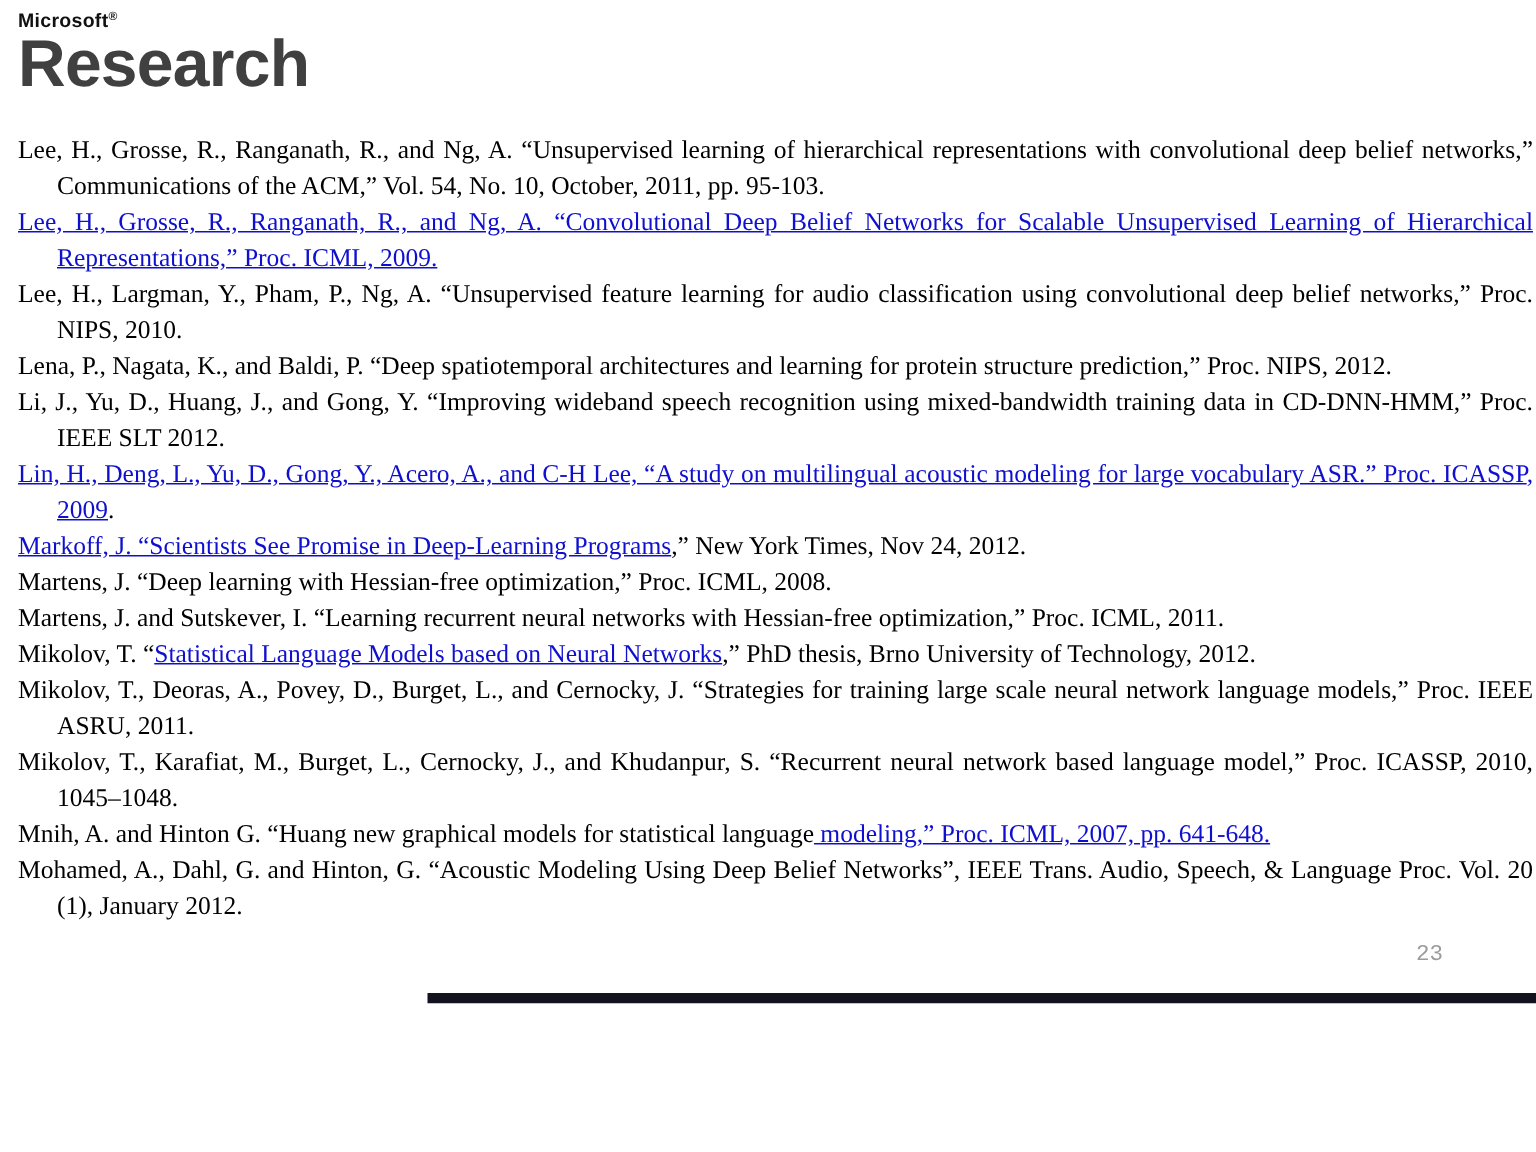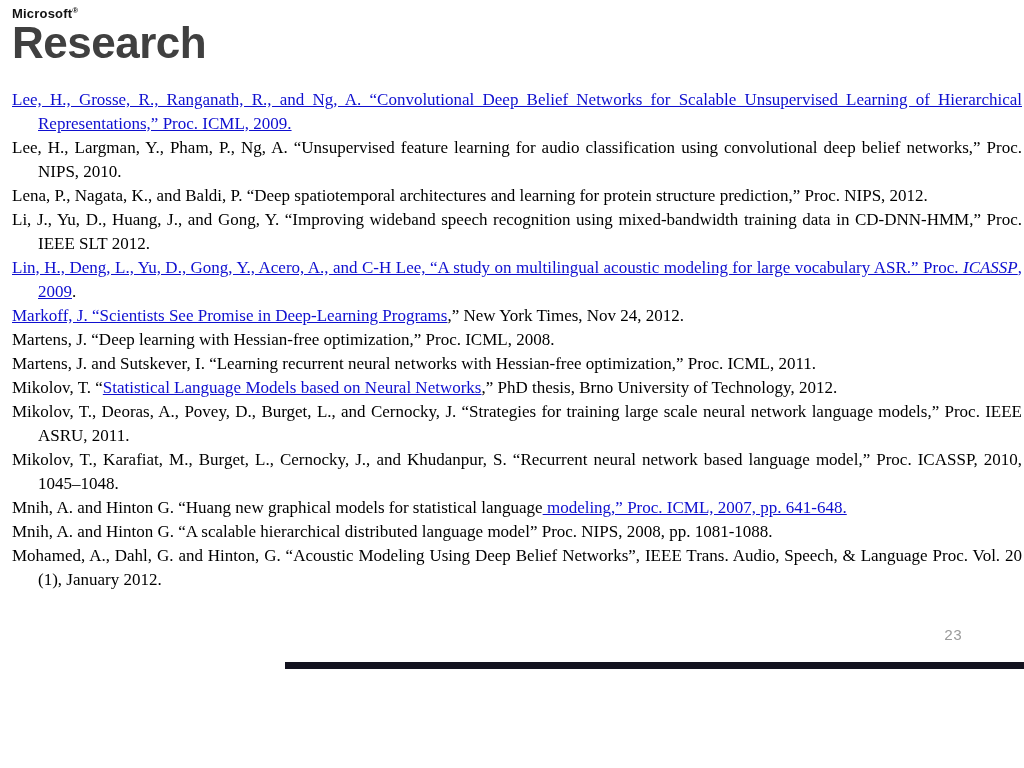--- a/index.html
+++ b/index.html
@@ -44,21 +44,21 @@
   }
   p.ref {
     padding-left: 26px;
     text-indent: -26px;
   }
   a.link {
     color: var(--link-color, #0f0fd0);
     text-decoration: underline;
     cursor: pointer;
   }
-  .italic { font-style: italic; }
+  .italic { }
 
   .page-number {
     position: absolute;
     right: 62px;
     bottom: 24px;
     font-family: Liberation Mono, monospace;
     font-size: 15px;
     color: var(--pagenum-color, #9b9b9b);
   }
 
@@ -75,33 +75,33 @@
 <body>
 
 <div class="slide">
 
   <div class="logo">
     <div class="ms-line"><span>Microsoft</span><span class="reg">®</span></div>
     <div class="research-line">Research</div>
   </div>
 
   <div class="refs">
+      <p class="ref"><span>Lee, H., Grosse, R., Ranganath, R., and Ng, A. “Unsupervised learning of hierarchical representations with convolutional deep belief networks,” Communications of the ACM,” Vol. 54, No. 10, October, 2011, pp. 95-103.</span></p>
       <p class="ref"><a class="link">Lee, H., Grosse, R., Ranganath, R., and Ng, A. “Convolutional Deep Belief Networks for Scalable Unsupervised Learning of Hierarchical Representations,” Proc. ICML, 2009.</a></p>
       <p class="ref"><span>Lee, H., Largman, Y., Pham, P., Ng, A. “Unsupervised feature learning for audio classification using convolutional deep belief networks,” Proc. NIPS, 2010.</span></p>
       <p class="ref"><span>Lena, P., Nagata, K., and Baldi, P. “Deep spatiotemporal architectures and learning for protein structure prediction,” Proc. NIPS, 2012.</span></p>
       <p class="ref"><span>Li, J., Yu, D., Huang, J., and Gong, Y. “Improving wideband speech recognition using mixed-bandwidth training data in CD-DNN-HMM,” Proc. IEEE SLT 2012.</span></p>
       <p class="ref"><a class="link">Lin, H., Deng, L., Yu, D., Gong, Y., Acero, A., and C-H Lee, “A study on multilingual acoustic modeling for large vocabulary ASR.” Proc. </a><a class="link italic">ICASSP</a><a class="link">, 2009</a><span>.</span></p>
       <p class="ref"><a class="link">Markoff, J. “Scientists See Promise in Deep-Learning Programs</a><span>,” New York Times, Nov 24, 2012.</span></p>
       <p class="ref"><span>Martens, J. “Deep learning with Hessian-free optimization,” Proc. ICML, 2008.</span></p>
       <p class="ref"><span>Martens, J. and Sutskever, I. “Learning recurrent neural networks with Hessian-free optimization,” Proc. ICML, 2011.</span></p>
       <p class="ref"><span>Mikolov, T. “</span><a class="link">Statistical Language Models based on Neural Networks</a><span>,” PhD thesis, Brno University of Technology, 2012.</span></p>
       <p class="ref"><span>Mikolov, T., Deoras, A., Povey, D., Burget, L., and Cernocky, J. “Strategies for training large scale neural network language models,” Proc. IEEE ASRU, 2011.</span></p>
       <p class="ref"><span>Mikolov, T., Karafiat, M., Burget, L., Cernocky, J., and Khudanpur, S. “Recurrent neural network based language model,” Proc. ICASSP, 2010, 1045–1048.</span></p>
       <p class="ref"><span>Mnih, A. and Hinton G. “Huang new graphical models for statistical language</span><a class="link"> modeling,” Proc. ICML, 2007, pp. 641-648.</a></p>
-      <p class="ref"><span>Mnih, A. and Hinton G. “A scalable hierarchical distributed language model” Proc. NIPS, 2008, pp. 1081-1088.</span></p>
       <p class="ref"><span>Mohamed, A., Dahl, G. and Hinton, G. “Acoustic Modeling Using Deep Belief Networks”, IEEE Trans. Audio, Speech, &amp; Language Proc. Vol. 20 (1), January 2012.</span></p>
     </div>
 
   <div class="page-number">23</div>
 
   <div class="bottom-bar"></div>
 
 </div>
 
 </body></html>

